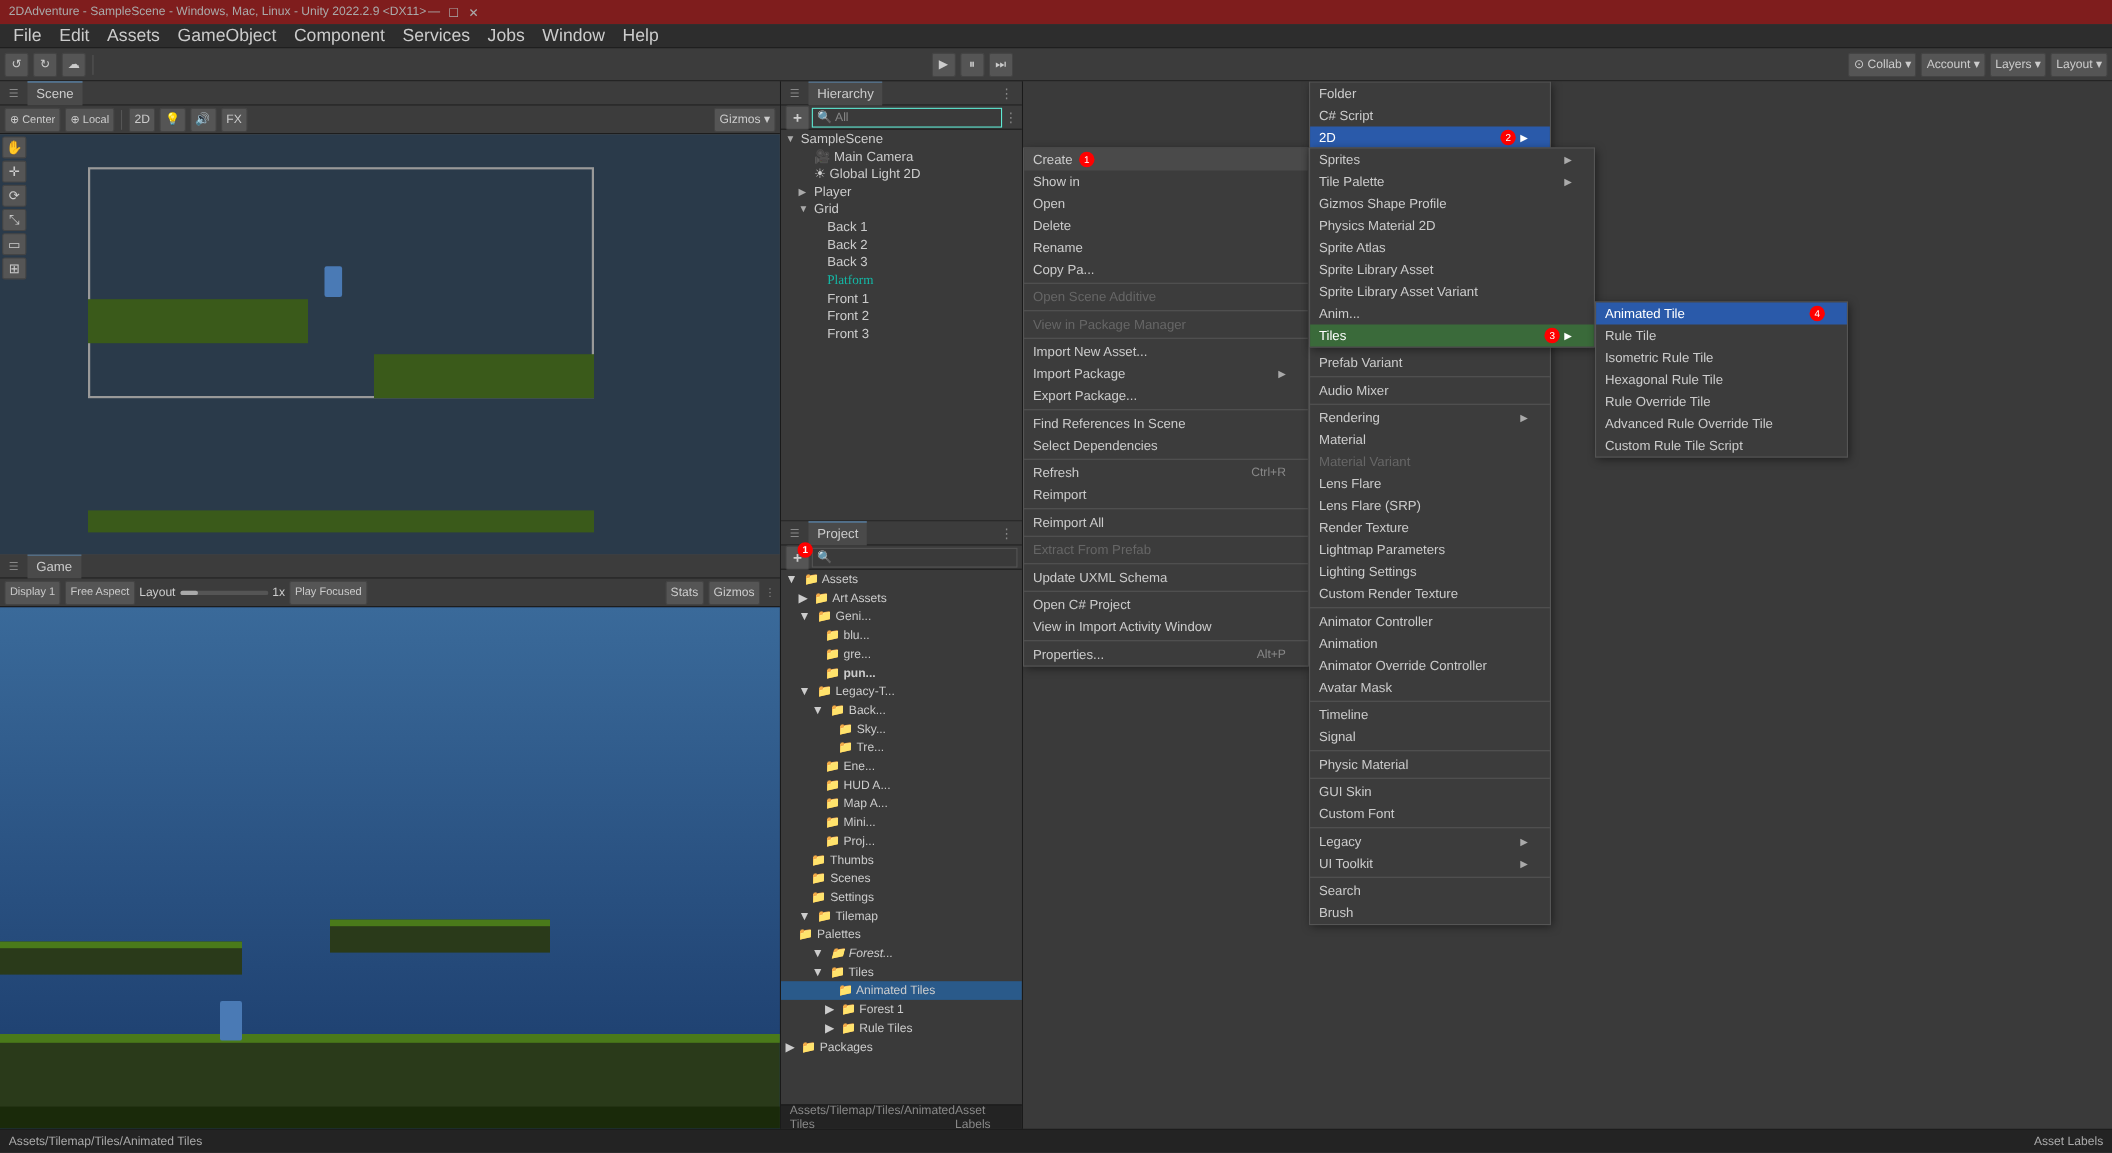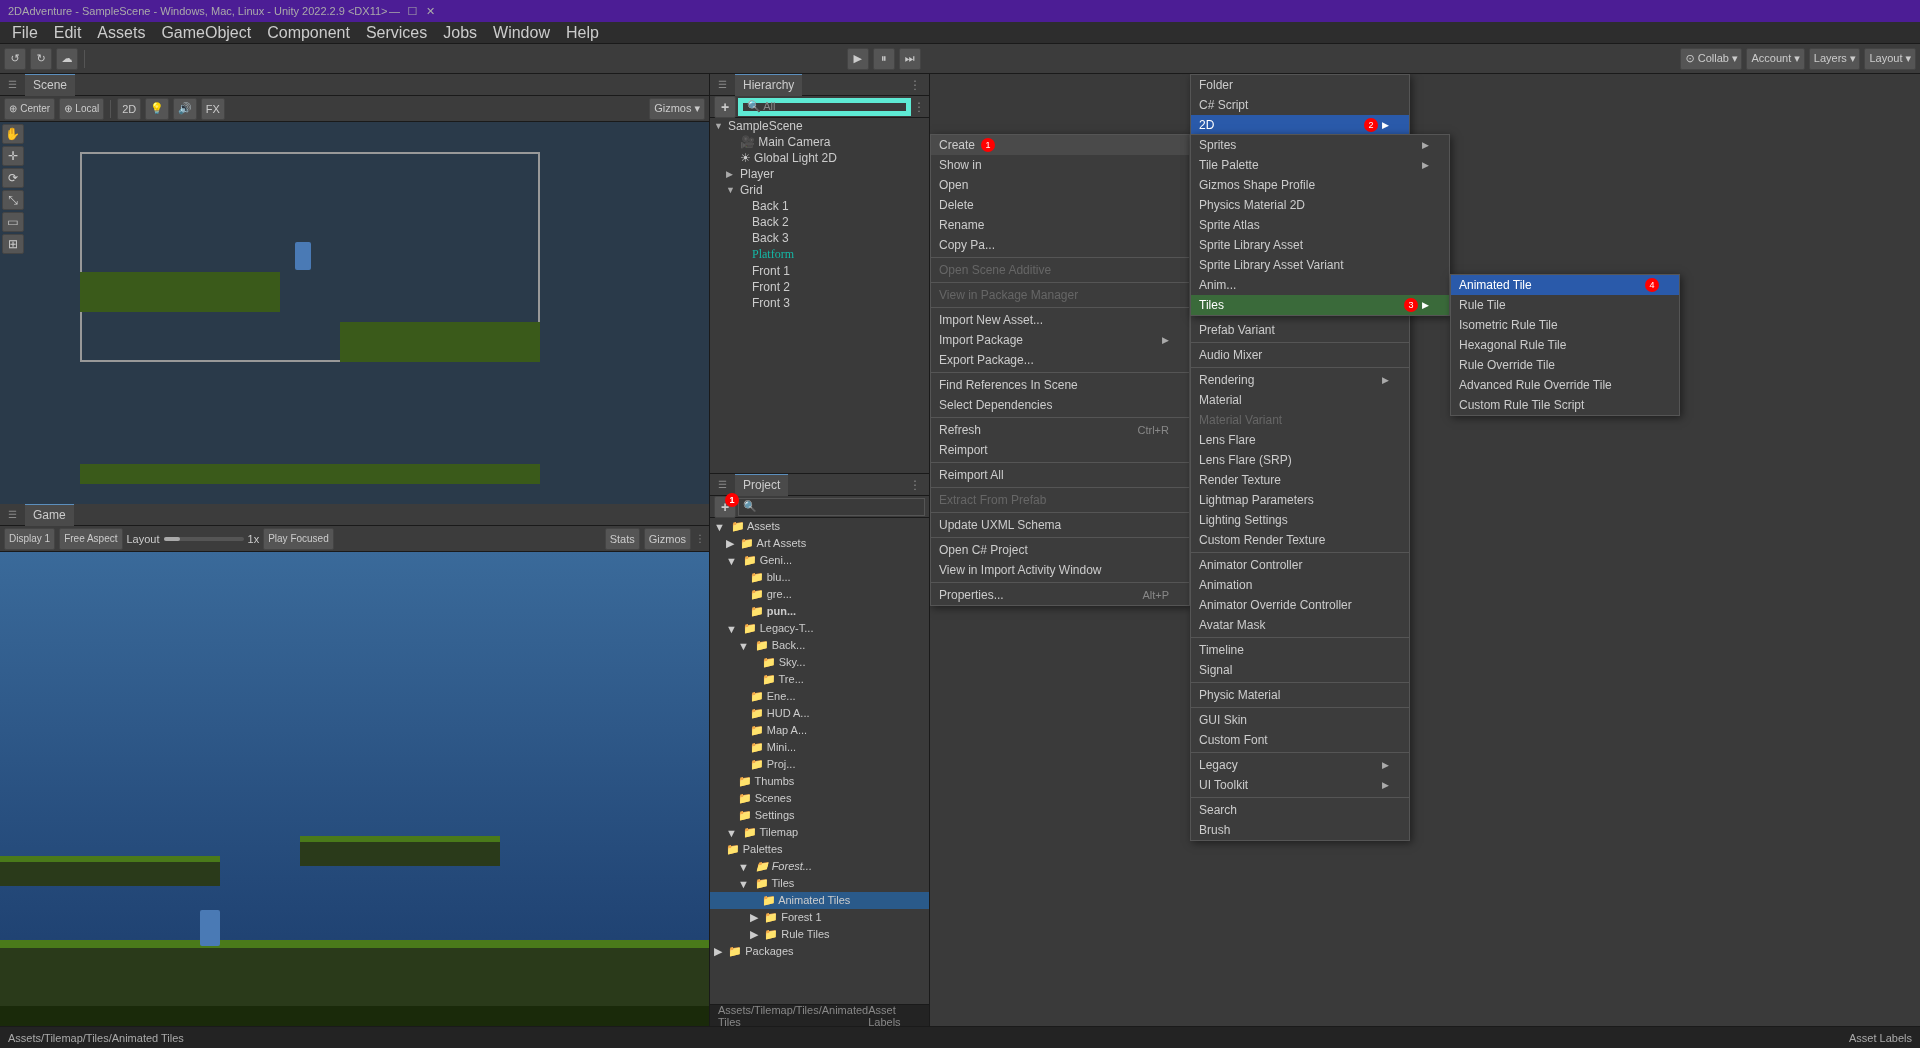--- a/index.html
+++ b/index.html
@@ -1,19 +1,19 @@
 <!DOCTYPE html>
 <html><head>
   <meta charset="utf-8">
   <style>
     * { margin: 0; padding: 0; box-sizing: border-box; }
     body { width: 1920px; height: 1048px; overflow: hidden; background: #3c3c3c; font-family: 'Segoe UI', Arial, sans-serif; font-size: 12px; color: #ccc; user-select: none; }
 
     
-    .titlebar { height: 22px; background: #4c1d95; display: flex; align-items: center; padding: 0 8px; color: #aaa; font-size: 11px; }
+    .titlebar { height: 22px; background: #7f1d1d; display: flex; align-items: center; padding: 0 8px; color: #aaa; font-size: 11px; }
     .titlebar-controls { display: flex; gap: 4px; }
     .titlebar-btn { width: 14px; height: 14px; display: flex; align-items: center; justify-content: center; cursor: pointer; color: #aaa; font-size: 11px; }
 
     
     .menubar { height: 22px; background: #2d2d2d; display: flex; align-items: center; padding: 0 4px; border-bottom: 1px solid #1a1a1a; }
     .menubar-item { padding: 0 8px; height: 22px; display: flex; align-items: center; cursor: pointer; font-size: 16px; color: #ccc; }
 
     
     .toolbar { height: 30px; background: #3c3c3c; display: flex; align-items: center; padding: 0 4px; gap: 4px; border-bottom: 1px solid #1a1a1a; }
     .toolbar-btn { height: 22px; min-width: 22px; background: #555; border: 1px solid #444; display: flex; align-items: center; justify-content: center; cursor: pointer; color: #ccc; font-size: 11px; border-radius: 2px; padding: 0 4px; }
@@ -175,21 +175,21 @@
     <div style="height:400px; display:flex; flex-direction:column; border-bottom:1px solid #1a1a1a;">
       <div class="panel-header">
         <span style="font-size:10px; color:#888;">☰</span>
         <span class="panel-tab active">Hierarchy</span>
         <div style="flex:1"></div>
         <span style="color:#888; font-size:12px;">⋮</span>
       </div>
 
       <div style="height:22px; background:#3c3c3c; display:flex; align-items:center; padding:0 4px; gap:2px; border-bottom:1px solid #1a1a1a;">
         <div class="toolbar-btn" style="font-size:14px; font-weight:bold;">+</div>
-        <div style="flex:1; background:#3a3a3a; height:18px; border:5px solid #5eead4; display:flex; align-items:center; padding:0 4px; color:#888; font-size:11px;">🔍 All</div>
+        <div style="flex:1; background:#3a3a3a; height:18px; border:1px solid #5eead4; display:flex; align-items:center; padding:0 4px; color:#888; font-size:11px;">🔍 All</div>
         <span style="color:#888; font-size:12px;">⋮</span>
       </div>
       <div style="flex:1; overflow-y:auto; font-size:12px; background:#3a3a3a;">
         <div class="tree-item" style="padding-left:4px;">
           <span class="tree-arrow">▼</span>
           <span style="color:#ccc;">SampleScene</span>
         </div>
         <div class="tree-item" style="padding-left:16px;">
           <span style="width:10px; display:inline-block;"></span>
           <span style="color:#ccc;">🎥 Main Camera</span>

